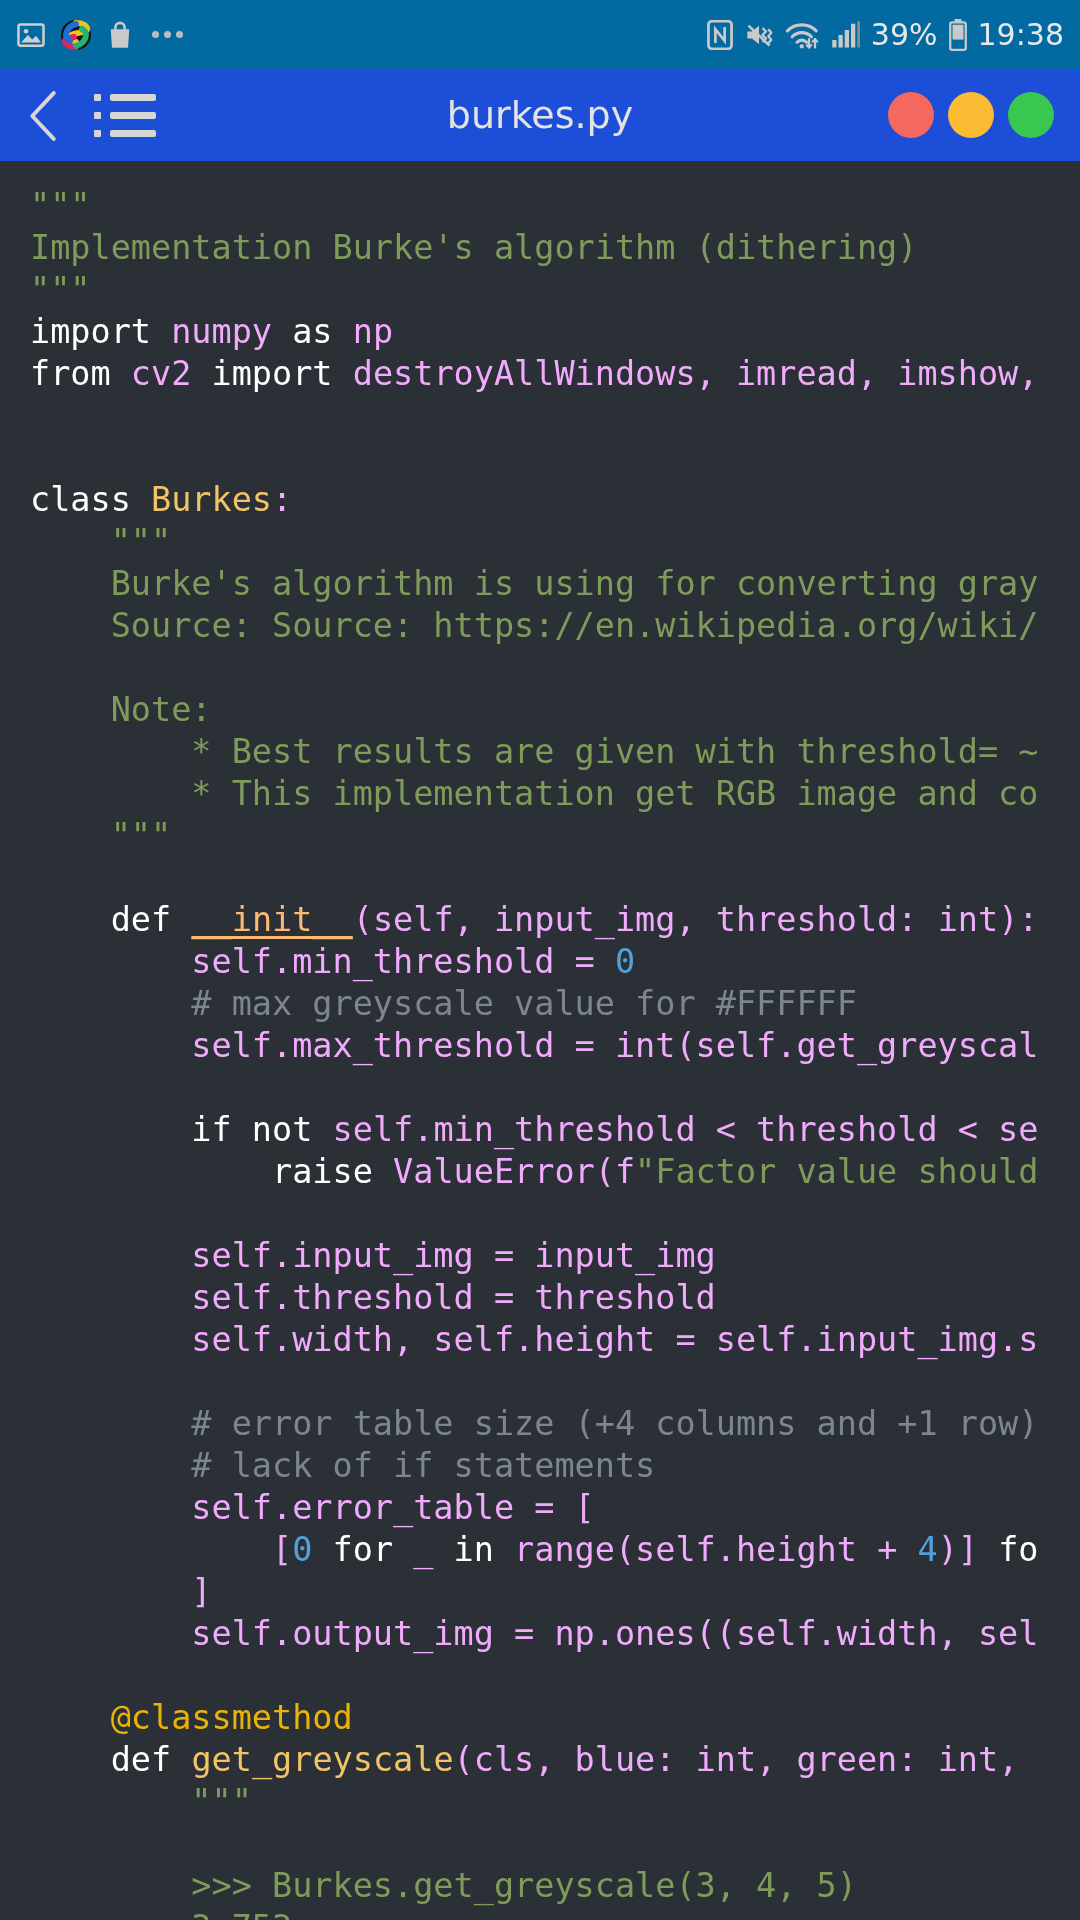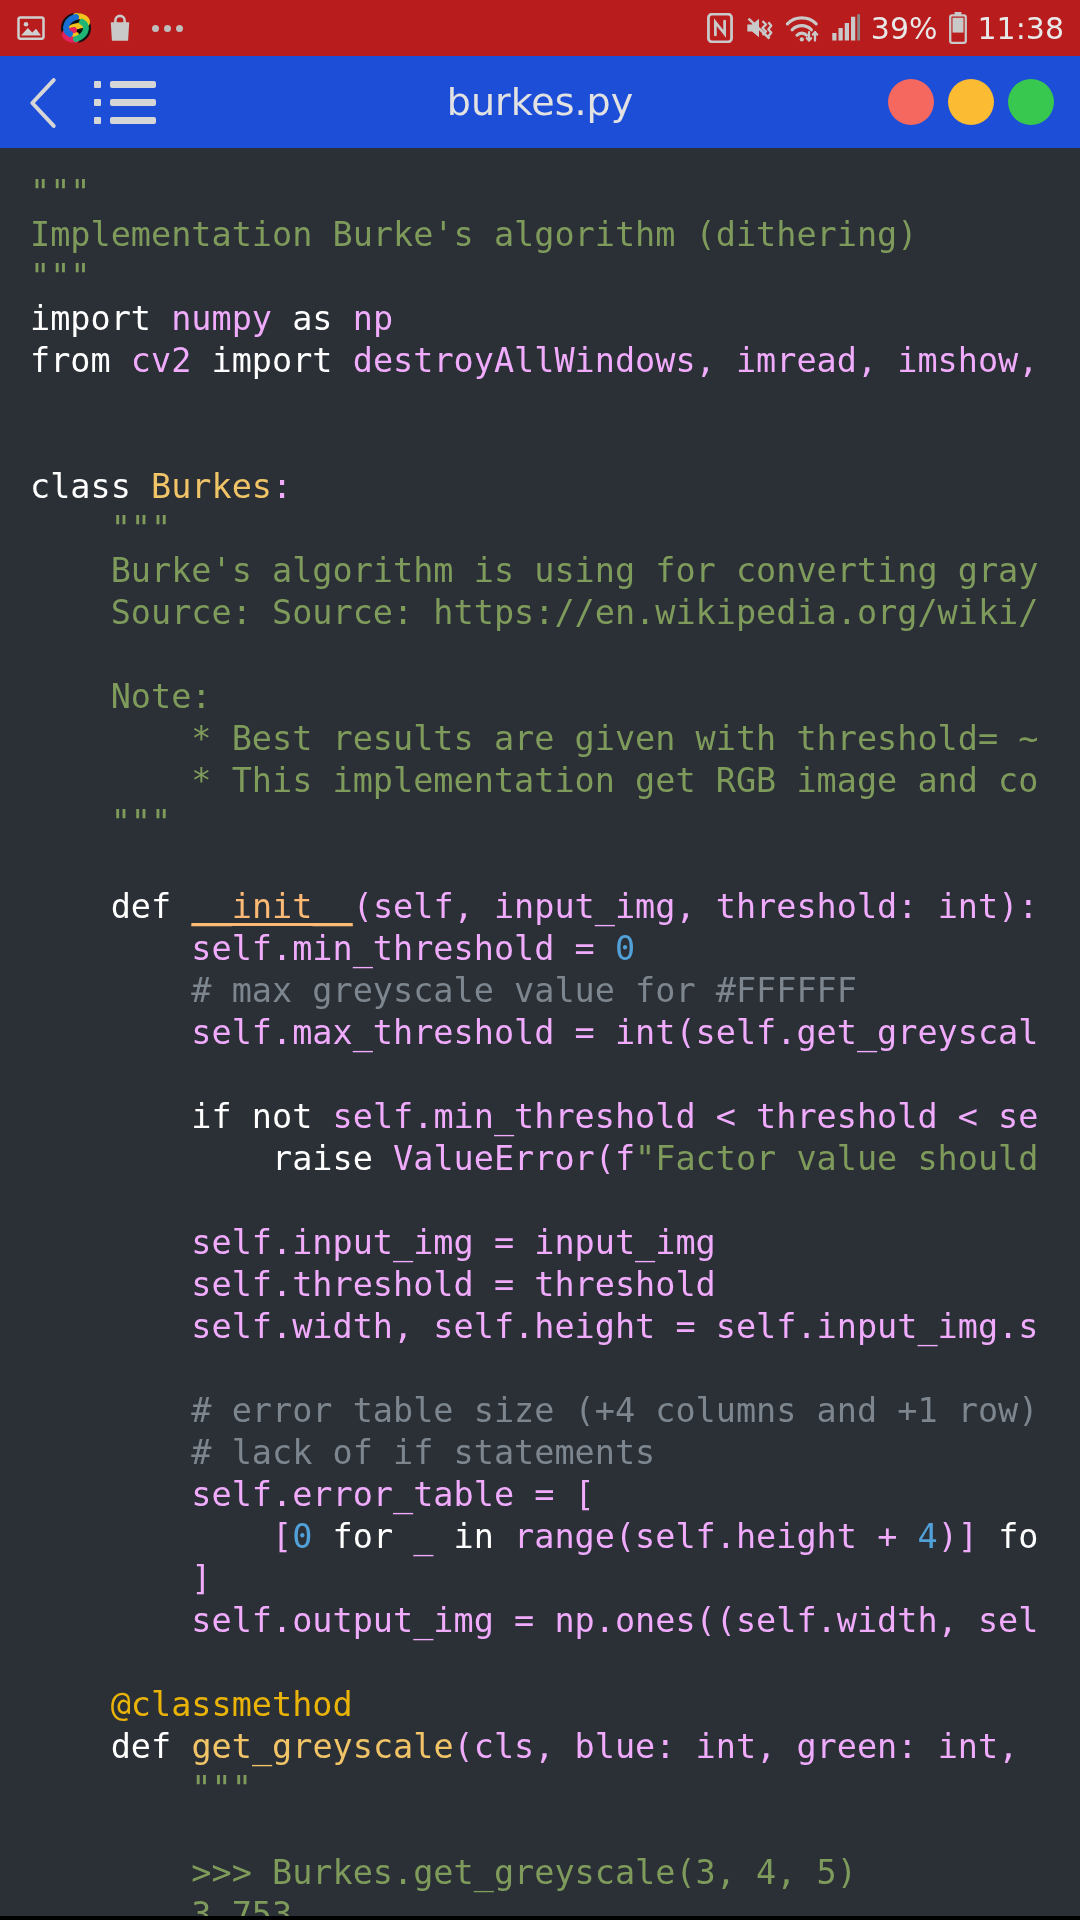--- a/index.html
+++ b/index.html
@@ -9,22 +9,22 @@
   }
   body {
     width: 1080px;
     height: 1920px;
     overflow: hidden;
     font-family: "DejaVu Sans Mono", monospace;
   }
 
   
   .statusbar {
-    height: 56px;
-    background: #b91c1c;
+    height: 69px;
+    background: #0369a1;
     display: flex;
     align-items: center;
     padding: 0 16px;
     box-sizing: border-box;
   }
   .status-left {
     display: flex;
     align-items: center;
     gap: 14px;
     flex: 1;
@@ -194,21 +194,21 @@
     <span class="status-text">39%</span>
 
     <span class="sb-icon">
       <svg width="20" height="32" viewBox="0 0 16 28">
         <rect x="5" y="0" width="6" height="3" fill="#c9c9c9"></rect>
         <rect x="1.2" y="3" width="13.6" height="24" rx="1.6" fill="none" stroke="#c9c9c9" stroke-width="2"></rect>
         <rect x="3.2" y="5" width="9.6" height="13" fill="#c9c9c9"></rect>
       </svg>
     </span>
 
-    <span class="status-text">11:38</span>
+    <span class="status-text">19:38</span>
   </div>
 </div>
 
 <div class="appbar">
   <div class="appbar-left">
     <span class="back-chevron">
       <svg width="34" height="52" viewBox="0 0 22 34">
         <path d="M18 2 L4 17 L18 32" fill="none" stroke="#d6d6d6" stroke-width="2.6" stroke-linecap="round" stroke-linejoin="round"></path>
       </svg>
     </span>

